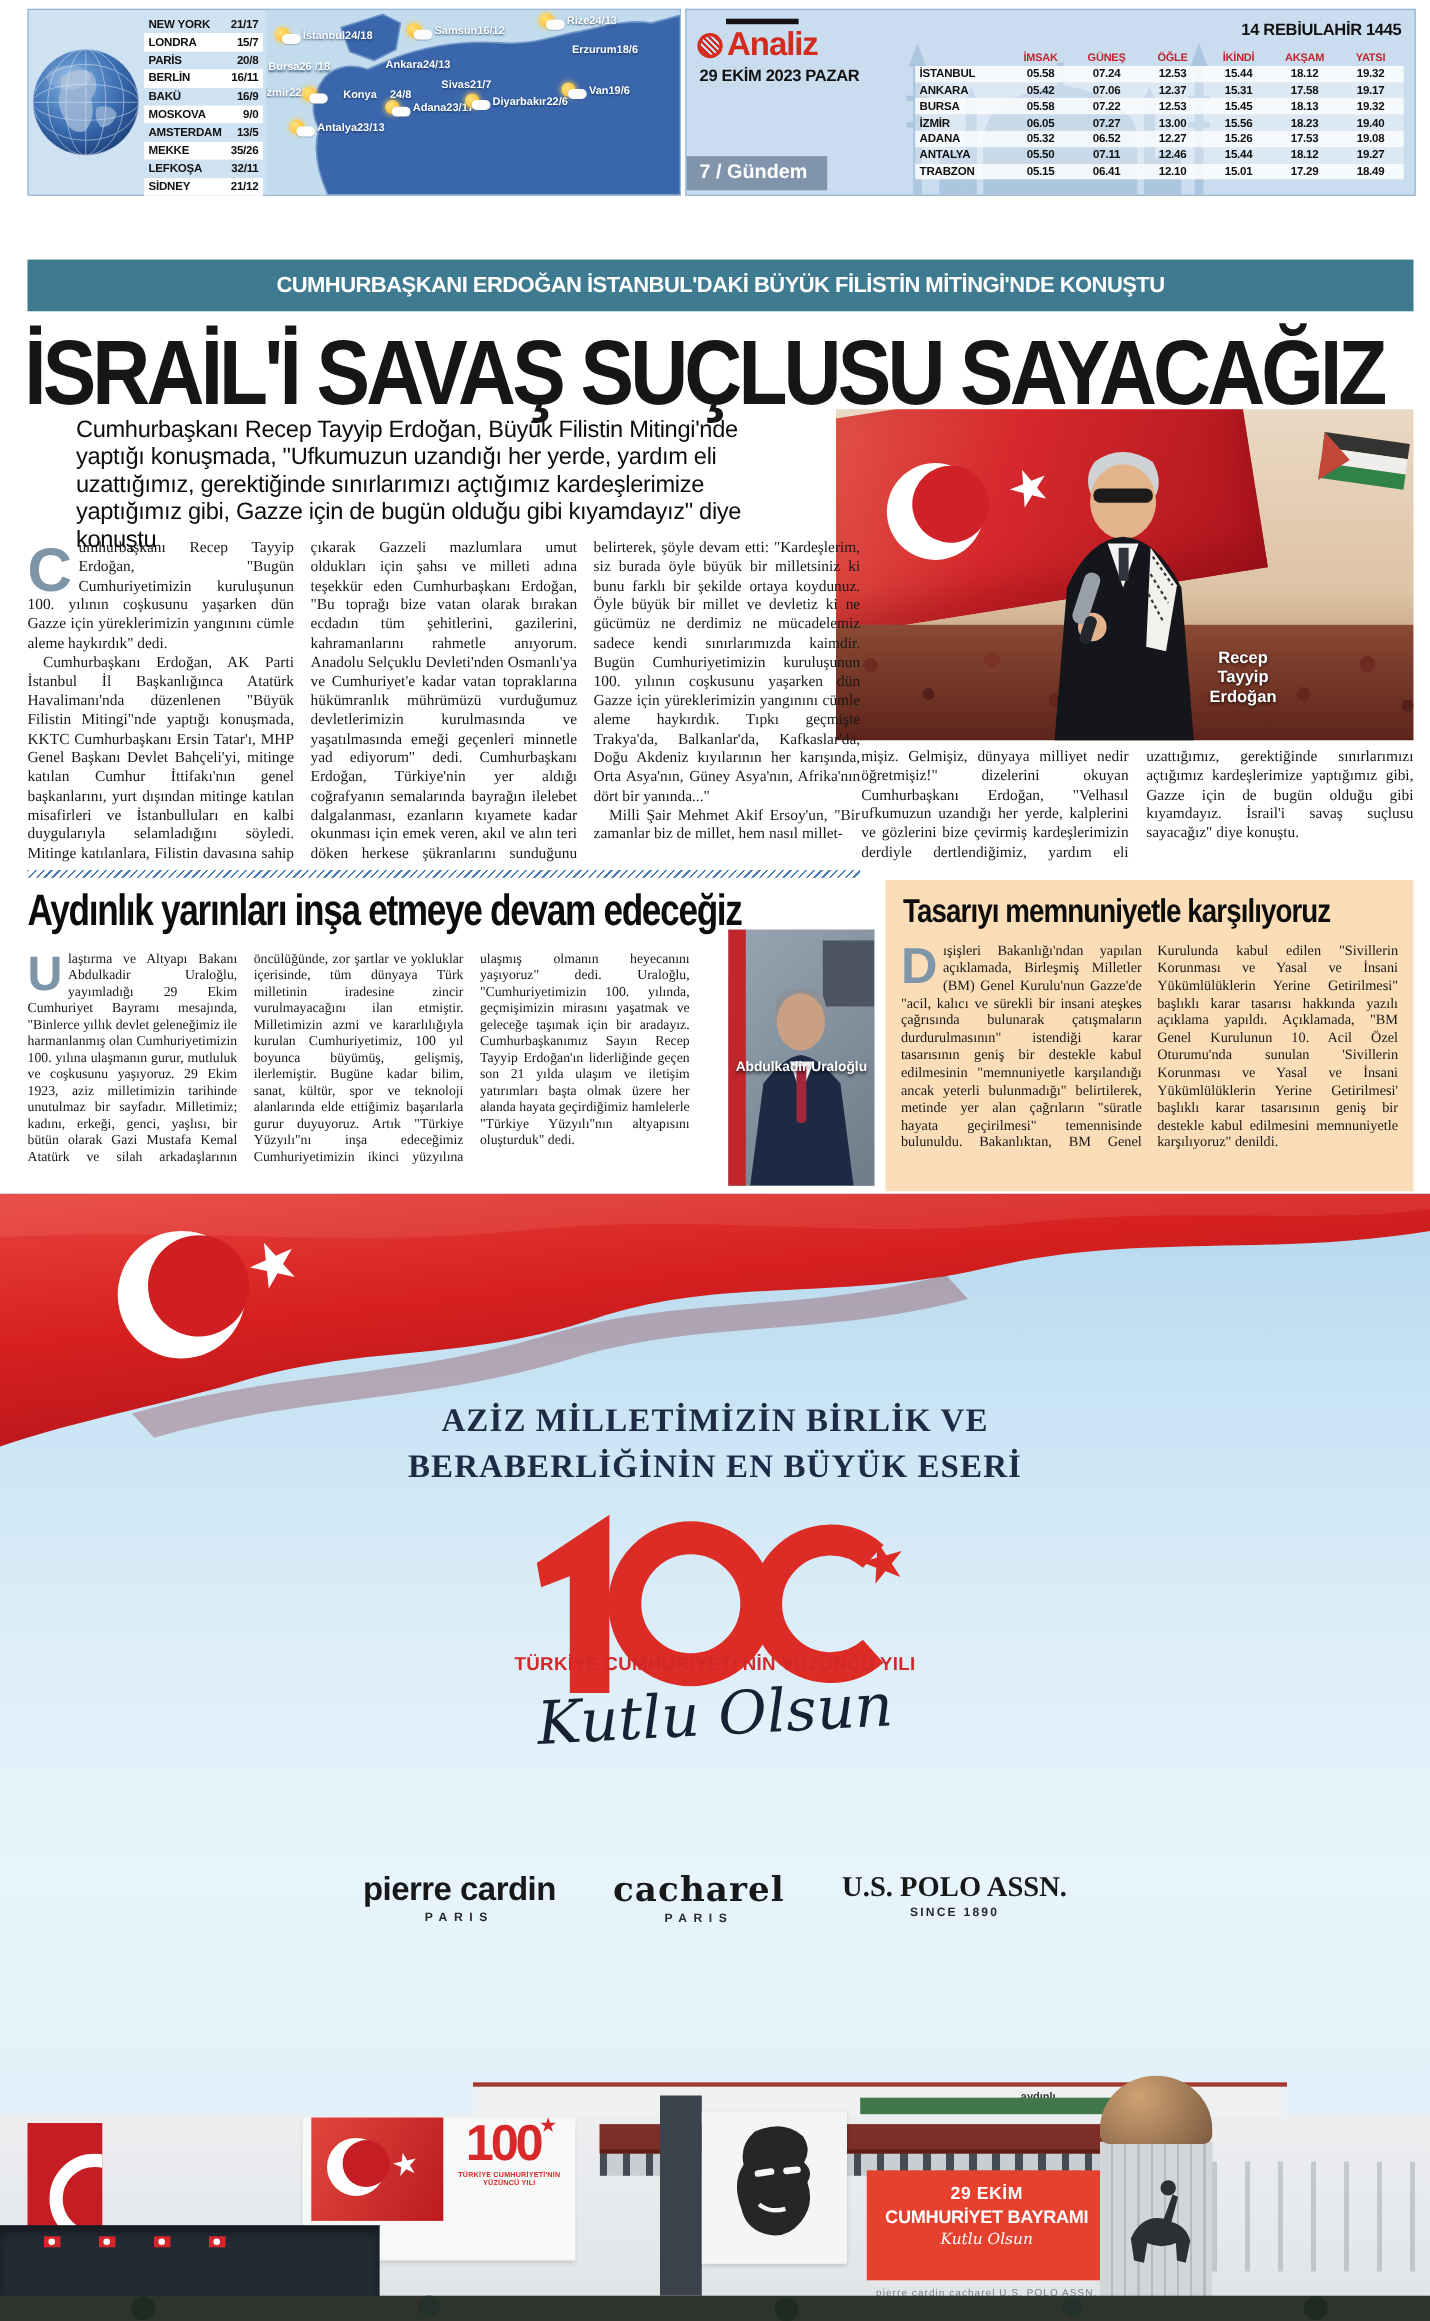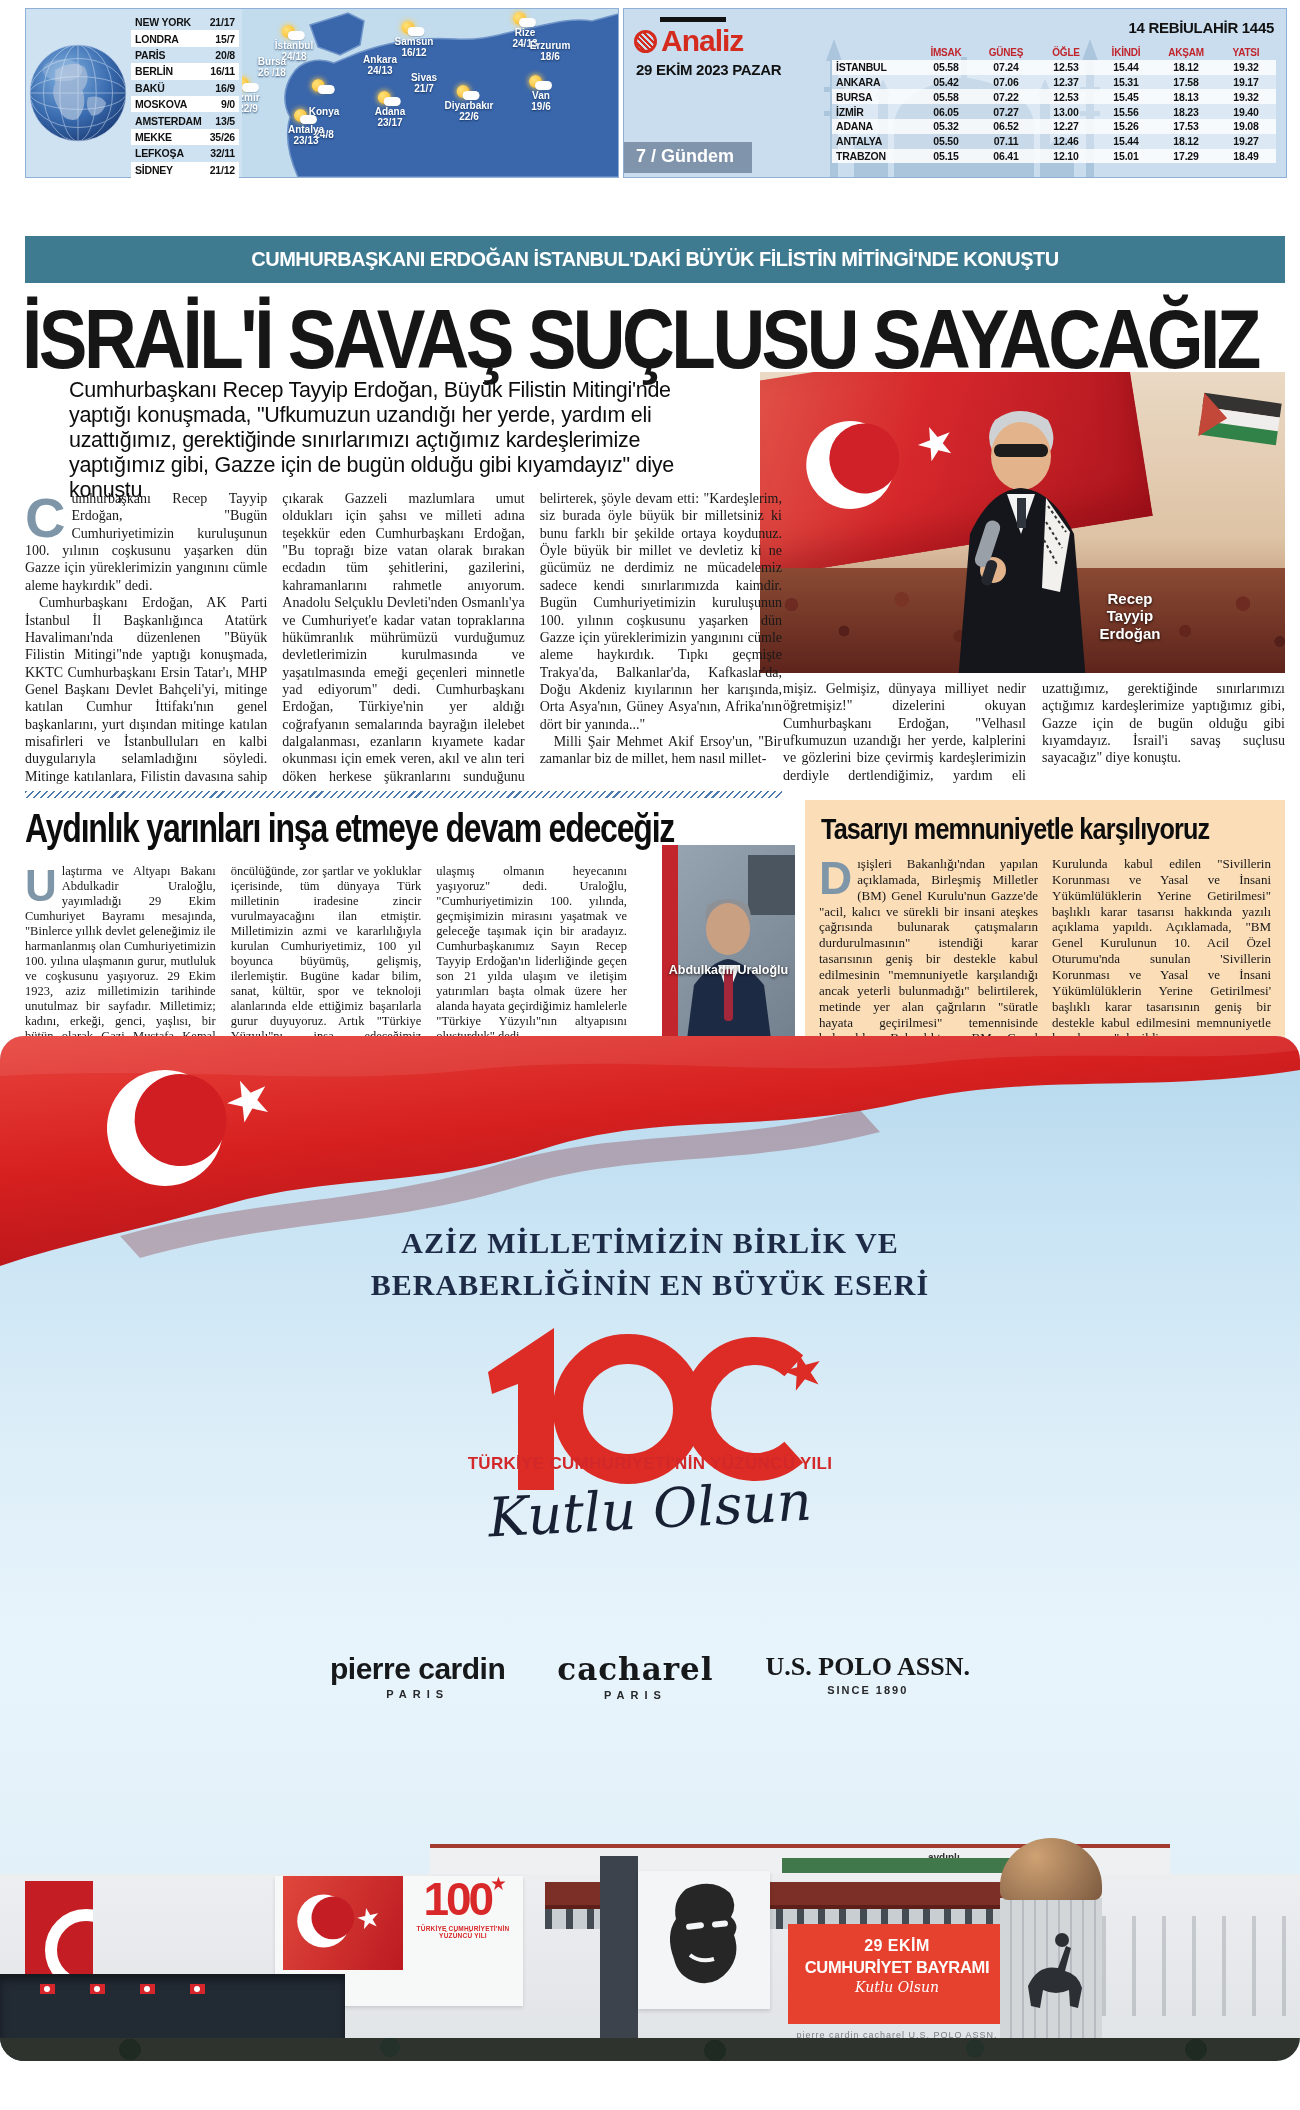--- a/index.html
+++ b/index.html
@@ -8,21 +8,21 @@
   
   .hdr-box{position:absolute;left:25px;top:8px;width:592px;height:168px;border:1px solid #8fb0d4;
            background:#cfe2f2;display:flex;}
   .globe-wrap{width:104px;display:flex;align-items:center;justify-content:center;}
   .world-list{width:108px;padding:5px 3px 0 1px;}
   .wrow{display:flex;justify-content:space-between;align-items:center;height:16.4px;padding:0 4px;
         font-size:10.5px;font-weight:bold;letter-spacing:-0.2px;color:#111;}
   .wrow.alt{background:#fff;}
   .map-wrap{flex:1;position:relative;background:#c2dcee;overflow:hidden;}
   .map-wrap svg.land{position:absolute;left:0;top:0;}
-  .mcity{position:absolute;transform:translate(-50%,0);display:flex;flex-direction:column;align-items:center;
+  .mcity{position:absolute;transform:translate(-50%,0);display:flex;flex-direction:row;align-items:center;
          color:#fff;font-size:10px;font-weight:bold;line-height:1.05;text-align:center;
          text-shadow:0 1px 2px rgba(10,40,80,.8);white-space:nowrap;z-index:3;}
   .wicon{position:relative;width:26px;height:15px;display:block;margin-bottom:1px;}
   .wicon .sun{position:absolute;left:1px;top:0;width:13px;height:13px;border-radius:50%;
         background:radial-gradient(circle at 35% 35%,#ffe27a,#f6b220);box-shadow:0 0 5px 1px rgba(255,205,70,.8);}
   .wicon .cloud{position:absolute;left:7px;top:6px;width:17px;height:9px;border-radius:6px;background:#fdfdfd;
         box-shadow:0 1px 1px rgba(80,100,130,.35);}
   .right-panel{position:absolute;left:623px;top:8px;width:662px;height:168px;border:1px solid #8fb0d4;
                background:#c9ddef;overflow:hidden;}
   .mosque{position:absolute;left:170px;bottom:0;opacity:.95;}
@@ -106,22 +106,22 @@
   
   .a3{position:absolute;left:805px;top:800px;width:480px;height:283px;background:#fbddb7;
         box-sizing:border-box;padding:10px 14px;}
   .a3title{font-size:30px;font-weight:bold;letter-spacing:-1px;color:#0d0d0d;white-space:nowrap;
         transform:scaleX(.84);transform-origin:top left;margin:2px 0 10px 2px;}
   .a3body{column-count:2;column-gap:14px;height:212px;overflow:hidden;font-family:"Liberation Serif",serif;
         font-size:13px;line-height:1.22;text-align:justify;color:#181818;}
   .a3body p:first-child::first-letter{float:left;font-family:"Liberation Sans",sans-serif;font-size:46px;
         line-height:.82;font-weight:bold;color:#7e96a8;padding:4px 5px 0 0;}
   
-  .ad{position:absolute;left:0;top:1036px;width:1300px;height:1025px;overflow:hidden;
-      background:linear-gradient(180deg,#b5d7ec 0%,#c9e4f4 18%,#ddeef8 40%,#e8f4fb 60%,#dcedf7 100%);border-radius:24px;}
+  .ad{position:absolute;left:0;top:1085px;width:1300px;height:1025px;overflow:hidden;
+      background:linear-gradient(180deg,#b5d7ec 0%,#c9e4f4 18%,#ddeef8 40%,#e8f4fb 60%,#dcedf7 100%);}
   .ad-line{position:absolute;width:100%;text-align:center;font-family:"Liberation Serif",serif;
       font-weight:bold;font-size:30px;letter-spacing:1px;color:#1d2b47;}
   .ad-capt{position:absolute;width:100%;text-align:center;font-size:17px;font-weight:bold;color:#d2282a;
       letter-spacing:.3px;}
   .ad-script{position:absolute;width:100%;text-align:center;font-family:"DejaVu Serif",serif;font-style:italic;
       font-size:54px;color:#182034;transform:rotate(-3deg);}
   .ad-brand{position:absolute;width:100%;text-align:center;font-size:42px;letter-spacing:18px;color:#20262c;}
   .brand-row{position:absolute;left:0;top:618px;width:100%;display:flex;justify-content:center;
       align-items:flex-start;gap:52px;}
   .brand{text-align:center;color:#16181a;}

